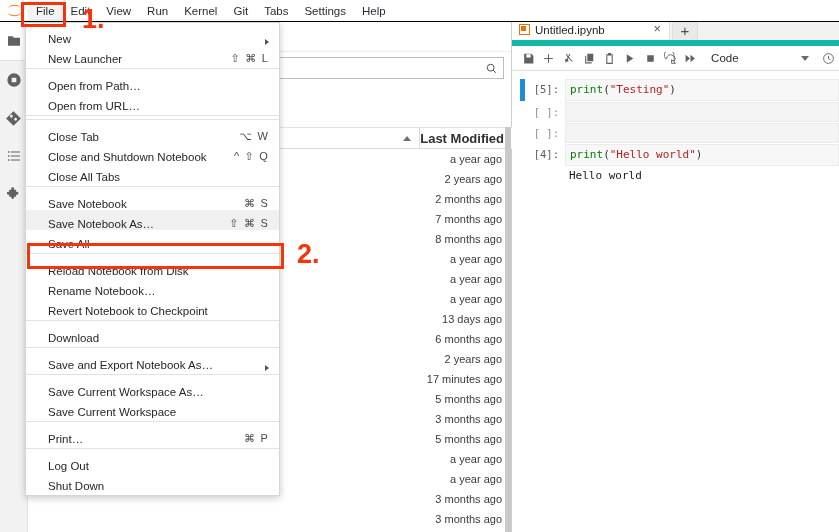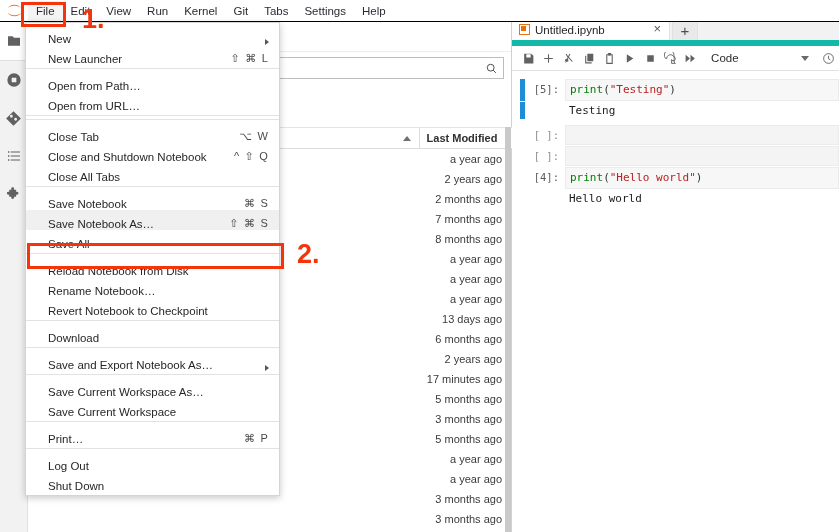--- a/index.html
+++ b/index.html
@@ -121,23 +121,23 @@
     align-items: center;
     justify-content: flex-end;
     padding-right: 8px;
     border-right: 1px solid #dcdcdc;
     height: 100%;
     box-sizing: border-box;
     cursor: pointer;
   }
   .fb-header-mod {
     width: 92px;
-    text-align: center;
+    text-align: right;
     padding-right: 8px;
-    font-size: 11px;
+    font-size: 13px;
     font-weight: bold;
     color: #303030;
     cursor: pointer;
     box-sizing: border-box;
   }
   .sort-caret {
     width: 0; height: 0;
     border-left: 4px solid transparent;
     border-right: 4px solid transparent;
     border-bottom: 5px solid #6f6f6f;
@@ -620,25 +620,20 @@
         </svg>
       </div>
     </div>
 
     <div class="nb-cells" id="nb-cells">
         <div>
           <div class="cell">
             <div class="cell-bar active"></div>
             <div class="cell-prompt filled">[5]:</div>
             <div class="cell-input"><span class="tok-fn">print</span><span class="tok-punc">(</span><span class="tok-str">"Testing"</span><span class="tok-punc">)</span></div>
-          </div>
-          <div class="cell-output">
-            <div class="cell-bar active" style="min-height: 17px;"></div>
-            <div class="cell-prompt"></div>
-            <div class="out-text">Testing</div>
           </div>
         </div>
         <div>
           <div class="cell">
             <div class="cell-bar"></div>
             <div class="cell-prompt">[ ]:</div>
             <div class="cell-input empty"></div>
           </div>
         </div>
         <div>

